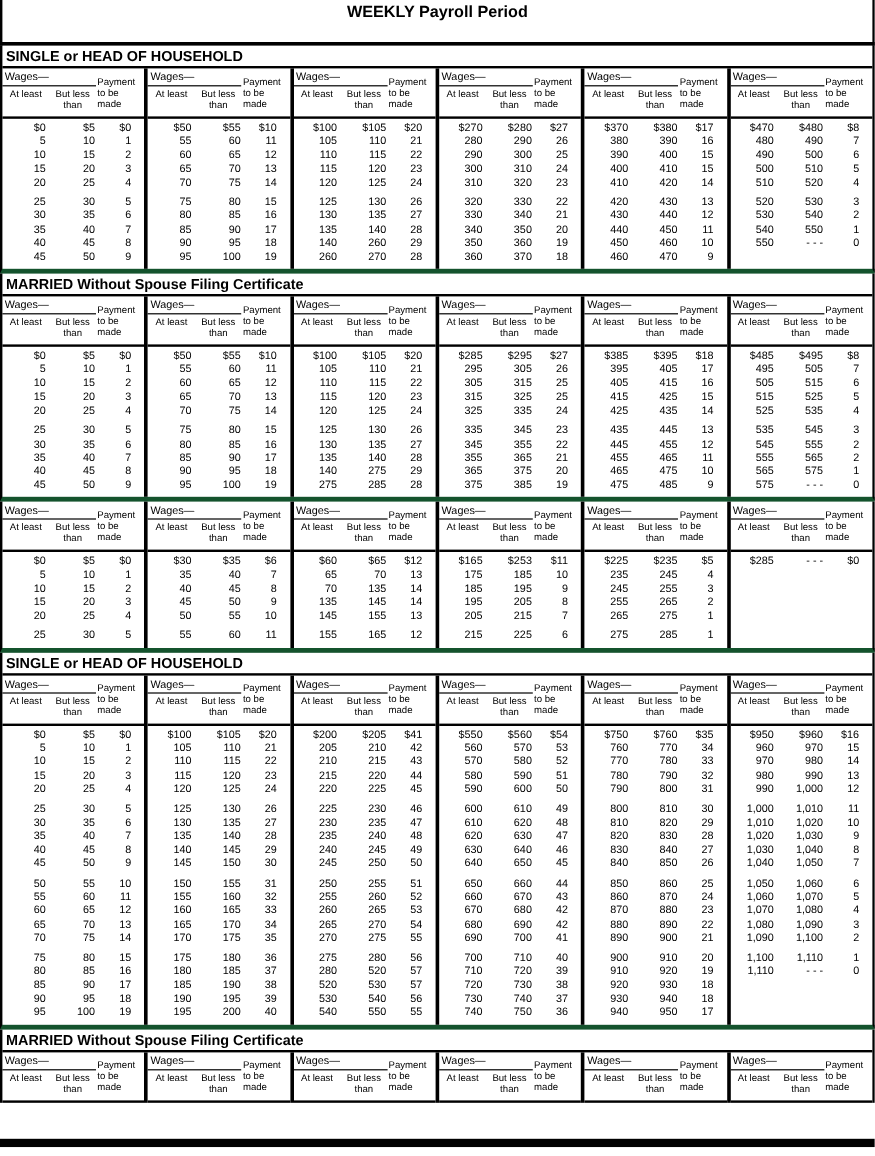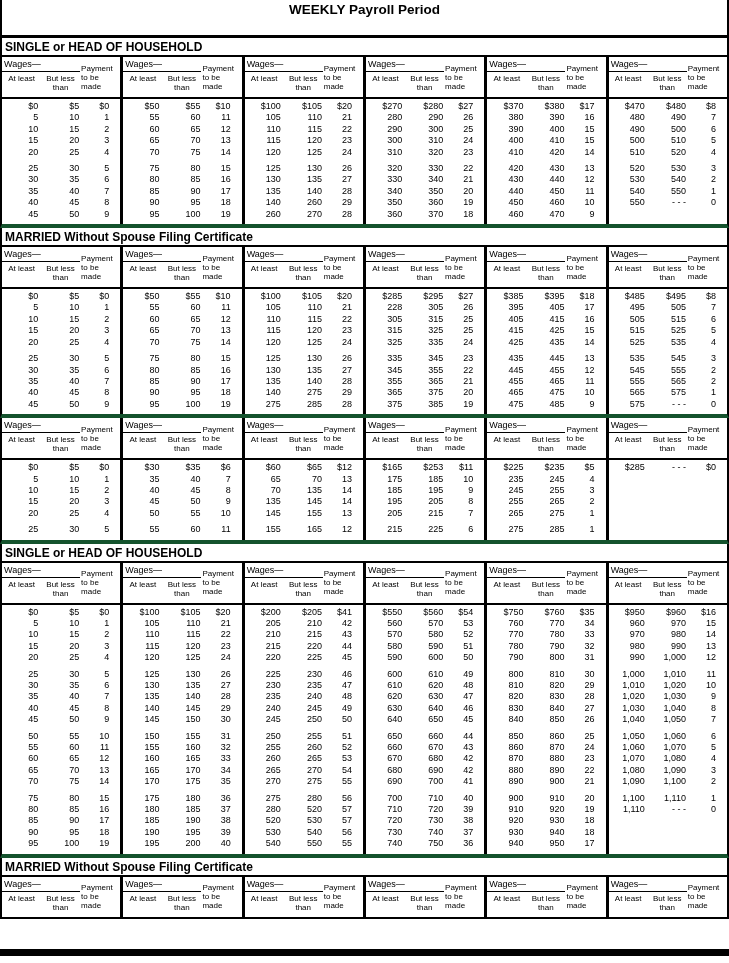--- a/index.html
+++ b/index.html
@@ -626,21 +626,21 @@
               </div>
               <div class="ch-right">Payment to be made</div>
             </div>
             <div class="col-rows">
               <div class="row">
                 <span class="c1">$285</span>
                 <span class="c2">$295</span>
                 <span class="c3">$27</span>
               </div>
               <div class="row">
-                <span class="c1">228</span>
+                <span class="c1">295</span>
                 <span class="c2">305</span>
                 <span class="c3">26</span>
               </div>
               <div class="row">
                 <span class="c1">305</span>
                 <span class="c2">315</span>
                 <span class="c3">25</span>
               </div>
               <div class="row">
                 <span class="c1">315</span>

